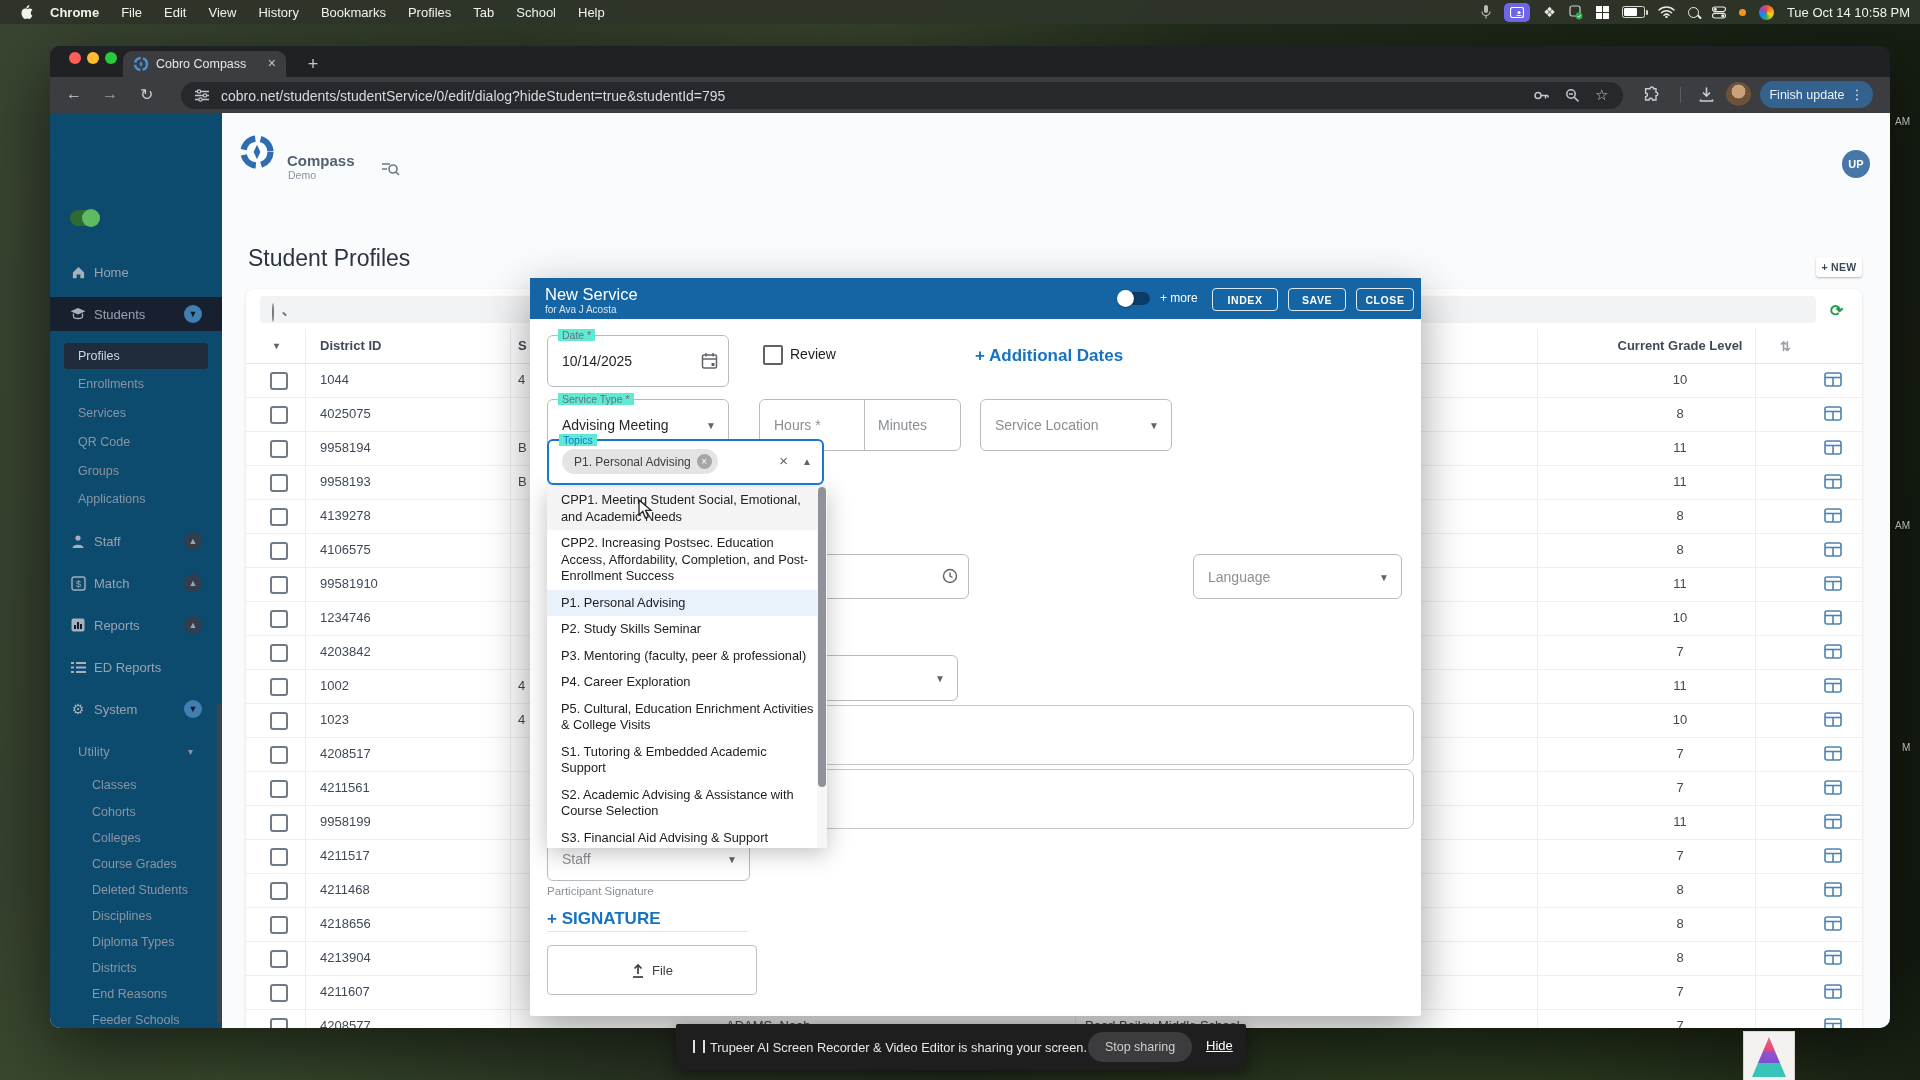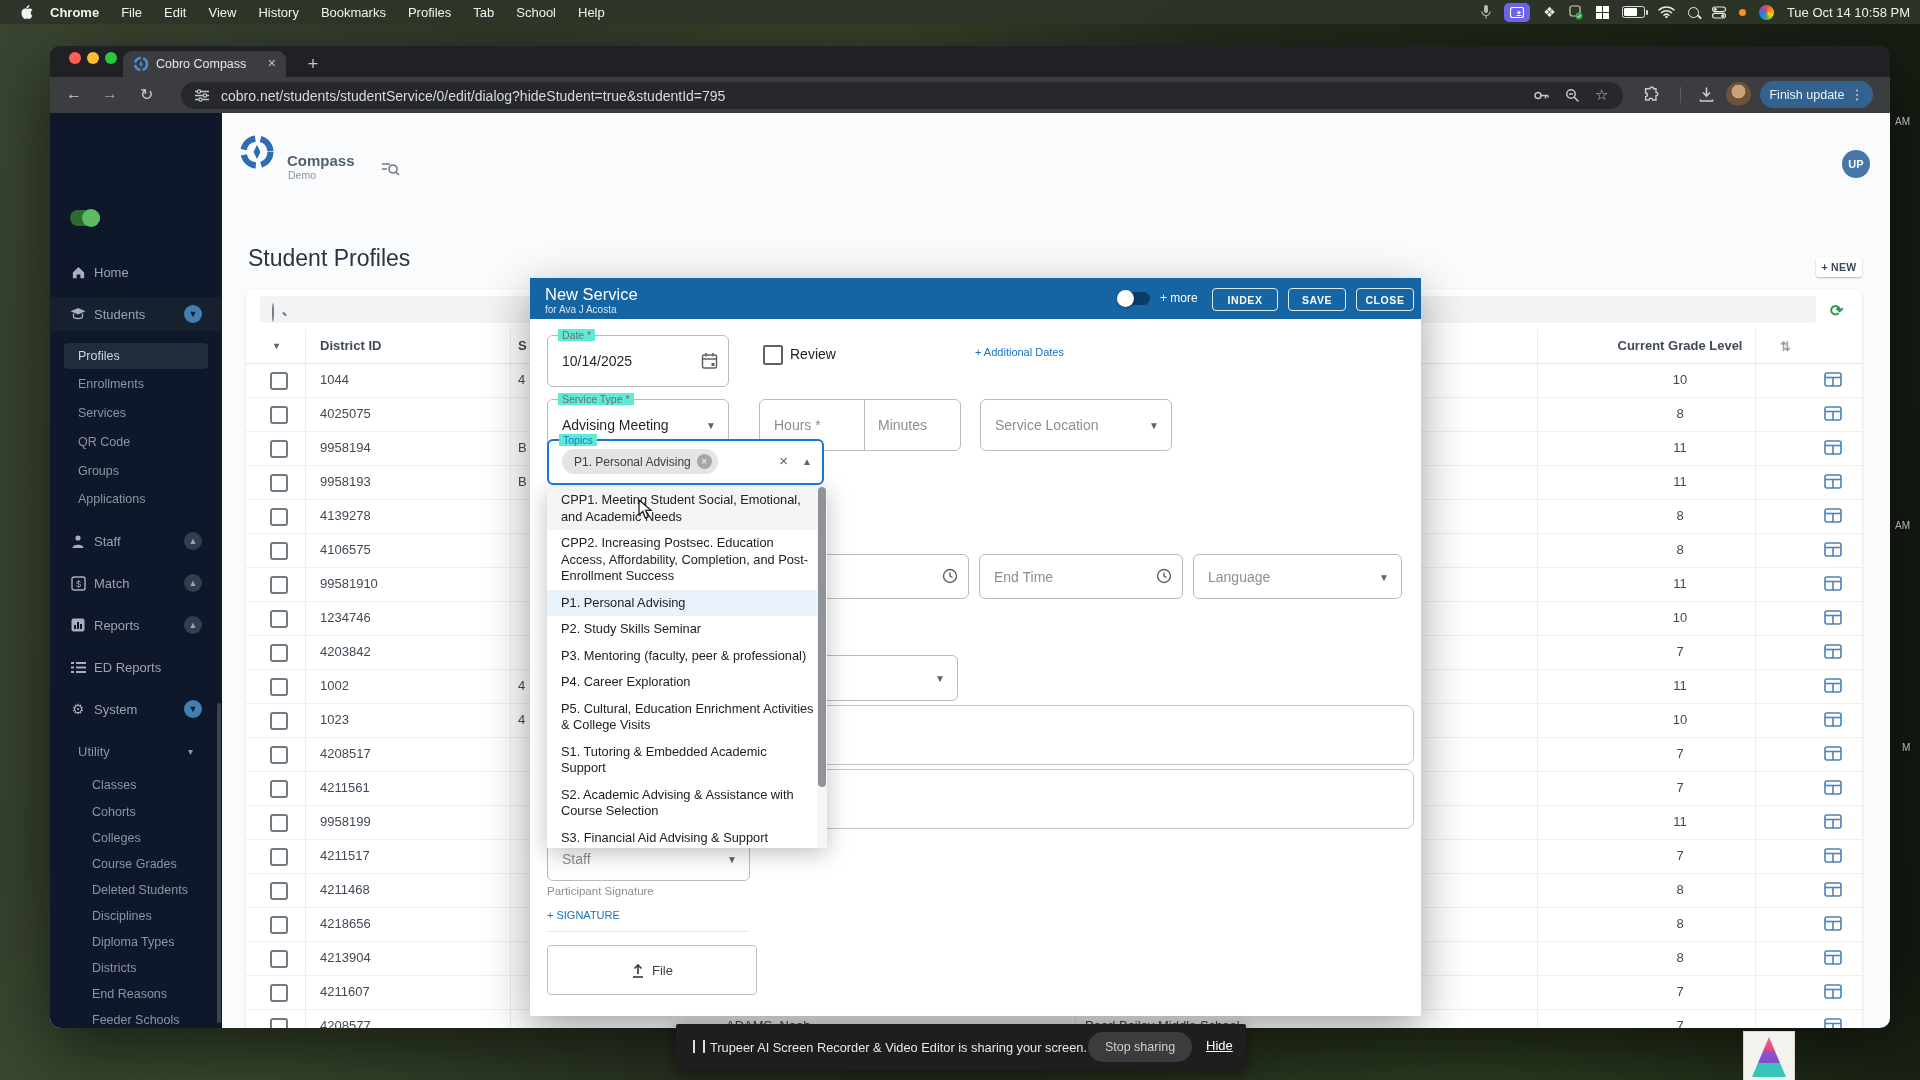--- a/index.html
+++ b/index.html
@@ -46,21 +46,21 @@
   .toolbar{left:0;top:31px;width:1840px;height:36px;background:#3c3d41;}
   .navic{color:#c9ccd1;font-size:16px;top:8px;}
   .omnibox{left:131px;top:5px;width:1442px;height:27px;background:#26282b;border-radius:14px;color:#dadce0;}
   .url{position:absolute;left:40px;top:6px;font-size:14px;color:#d7dadf;white-space:nowrap;}
   .ob-ic{position:absolute;top:5px;color:#c3c6cb;}
   .pill-update{left:1710px;top:4px;width:113px;height:27px;background:#33628f;border-radius:14px;color:#eaf2fb;display:flex;align-items:center;justify-content:center;font-size:12.5px;gap:6px;}
   .sep{left:1630px;top:10px;width:1px;height:16px;background:#5a5d62;}
   .avatar-b{left:1676px;top:5px;width:25px;height:25px;border-radius:50%;background:radial-gradient(circle at 50% 38%,#c9a27a 0 34%,#6d5138 36% 70%,#3e3a36 72%);}
   
   .content{left:0;top:67px;width:1840px;height:915px;background:#fafbfc;}
-  .sidebar{left:0;top:0;width:172px;height:915px;background:#0f172a;color:#8b95a3;}
+  .sidebar{left:0;top:0;width:172px;height:915px;background:#0c4a6e;color:#8b95a3;}
   .sb-item{position:absolute;left:0;width:172px;height:26px;display:flex;align-items:center;font-size:13px;white-space:nowrap;}
   .sb-ic{position:absolute;left:20px;width:16px;height:16px;color:#a7b0bc;display:flex;align-items:center;justify-content:center;}
   .sb-label-main{position:absolute;left:44px;}
   .sb-label-sub{position:absolute;left:28px;font-size:12.5px;}
   .sb-label-sub2{position:absolute;left:42px;font-size:12.5px;}
   .chev-circle{position:absolute;left:134px;width:18px;height:18px;border-radius:50%;display:flex;align-items:center;justify-content:center;font-size:9px;}
   .chev-blue{background:#417fb0;color:#0f1826;}
   .chev-gray{background:#323e4d;color:#9aa5b1;}
   .chev-plain{position:absolute;left:138px;color:#8b95a3;font-size:10px;}
   .sb-active-bg{position:absolute;left:14px;width:144px;height:26px;background:#202c3c;border-radius:4px;}
@@ -92,21 +92,21 @@
   .modal{left:480px;top:165px;width:891px;height:738px;background:#fff;box-shadow:0 14px 46px rgba(0,0,0,.38);z-index:20;border-radius:2px;}
   .mhead{position:absolute;left:0;top:0;width:891px;height:41px;background:#1565a5;color:#fff;}
   .mh-btn{position:absolute;top:10px;height:21px;border:1px solid rgba(255,255,255,.85);border-radius:4px;color:#fff;font-size:10.5px;font-weight:bold;letter-spacing:.6px;display:flex;align-items:center;justify-content:center;}
   .mtoggle{position:absolute;left:590px;top:14px;width:30px;height:13px;border-radius:7px;background:#0b3c66;}
   .mtoggle .knob{position:absolute;left:-3px;top:-2px;width:17px;height:17px;border-radius:50%;background:#fff;box-shadow:0 1px 2px rgba(0,0,0,.4);}
   .mfield{position:absolute;border:1px solid #b9bcbe;border-radius:6px;background:#fff;}
   .flabel{position:absolute;top:-7px;left:10px;background:#5eead4;padding:0 4px;font-size:10.5px;color:#6f6f6f;white-space:nowrap;}
   .fvalue{position:absolute;left:14px;top:50%;transform:translateY(-50%);font-size:14px;color:#1f2428;white-space:nowrap;}
   .fph{color:#8a8f94;}
   .fcaret{position:absolute;right:12px;top:50%;transform:translateY(-50%);color:#5f6368;font-size:10px;}
-  .link-blue{color:#1673c1;font-weight:normal;font-size:11px;white-space:nowrap;}
+  .link-blue{color:#1673c1;font-weight:bold;font-size:17px;white-space:nowrap;}
   .chip{position:absolute;left:13px;top:8px;height:25px;background:#e4e4e4;border-radius:13px;display:flex;align-items:center;padding:0 6px 0 12px;font-size:12px;color:#3c4043;gap:6px;}
   .chip-x{width:15px;height:15px;border-radius:50%;background:#a6a6a6;color:#fff;font-size:10px;display:flex;align-items:center;justify-content:center;}
   .panel{position:absolute;left:17px;top:209px;width:280px;height:361px;background:#fff;box-shadow:0 5px 22px rgba(0,0,0,.25);overflow:hidden;z-index:6;}
   .opt{padding:5px 8px 5px 14px;font-size:12.8px;line-height:16.5px;color:#202124;}
   .opt.hover{background:#f4f4f4;}
   .opt.selected{background:#e9f2fb;}
   .panel-sb{position:absolute;right:0;top:0;width:10px;height:361px;background:#f6f6f6;}
   .panel-sb .thumb{position:absolute;left:1px;top:0;width:8px;height:300px;border-radius:4px;background:#8f9399;}
   .bigbox{position:absolute;border:1px solid #c5c8ca;border-radius:8px;background:#fff;}
   .divider{position:absolute;height:1px;background:#e2e4e6;}
@@ -793,29 +793,20 @@
       </div>
 
       <div class="mfield" style="left:220px;top:276px;width:217px;height:43px;">
         <span class="abs" style="right:10px;top:13px;">
           <svg width="16" height="16" viewBox="0 0 16 16">
               <circle cx="8" cy="8" r="6.5" fill="none" stroke="#5f6368" stroke-width="1.4"></circle>
               <path d="M8 4.5V8l2.5 1.5" stroke="#5f6368" stroke-width="1.4" fill="none"></path>
             </svg>
         </span>
       </div>
-      <div class="mfield" style="left:449px;top:276px;width:202px;height:43px;">
-        <span class="fvalue fph">End Time</span>
-        <span class="abs" style="right:10px;top:13px;">
-          <svg width="16" height="16" viewBox="0 0 16 16">
-              <circle cx="8" cy="8" r="6.5" fill="none" stroke="#5f6368" stroke-width="1.4"></circle>
-              <path d="M8 4.5V8l2.5 1.5" stroke="#5f6368" stroke-width="1.4" fill="none"></path>
-            </svg>
-        </span>
-      </div>
       <div class="mfield" style="left:663px;top:276px;width:207px;height:43px;">
         <span class="fvalue fph">Language</span>
         <span class="fcaret">▼</span>
       </div>
 
       <div class="mfield" style="left:170px;top:377px;width:256px;height:44px;">
         <span class="fcaret">▼</span>
       </div>
 
       <div class="bigbox" style="left:17px;top:427px;width:865px;height:58px;"></div>

